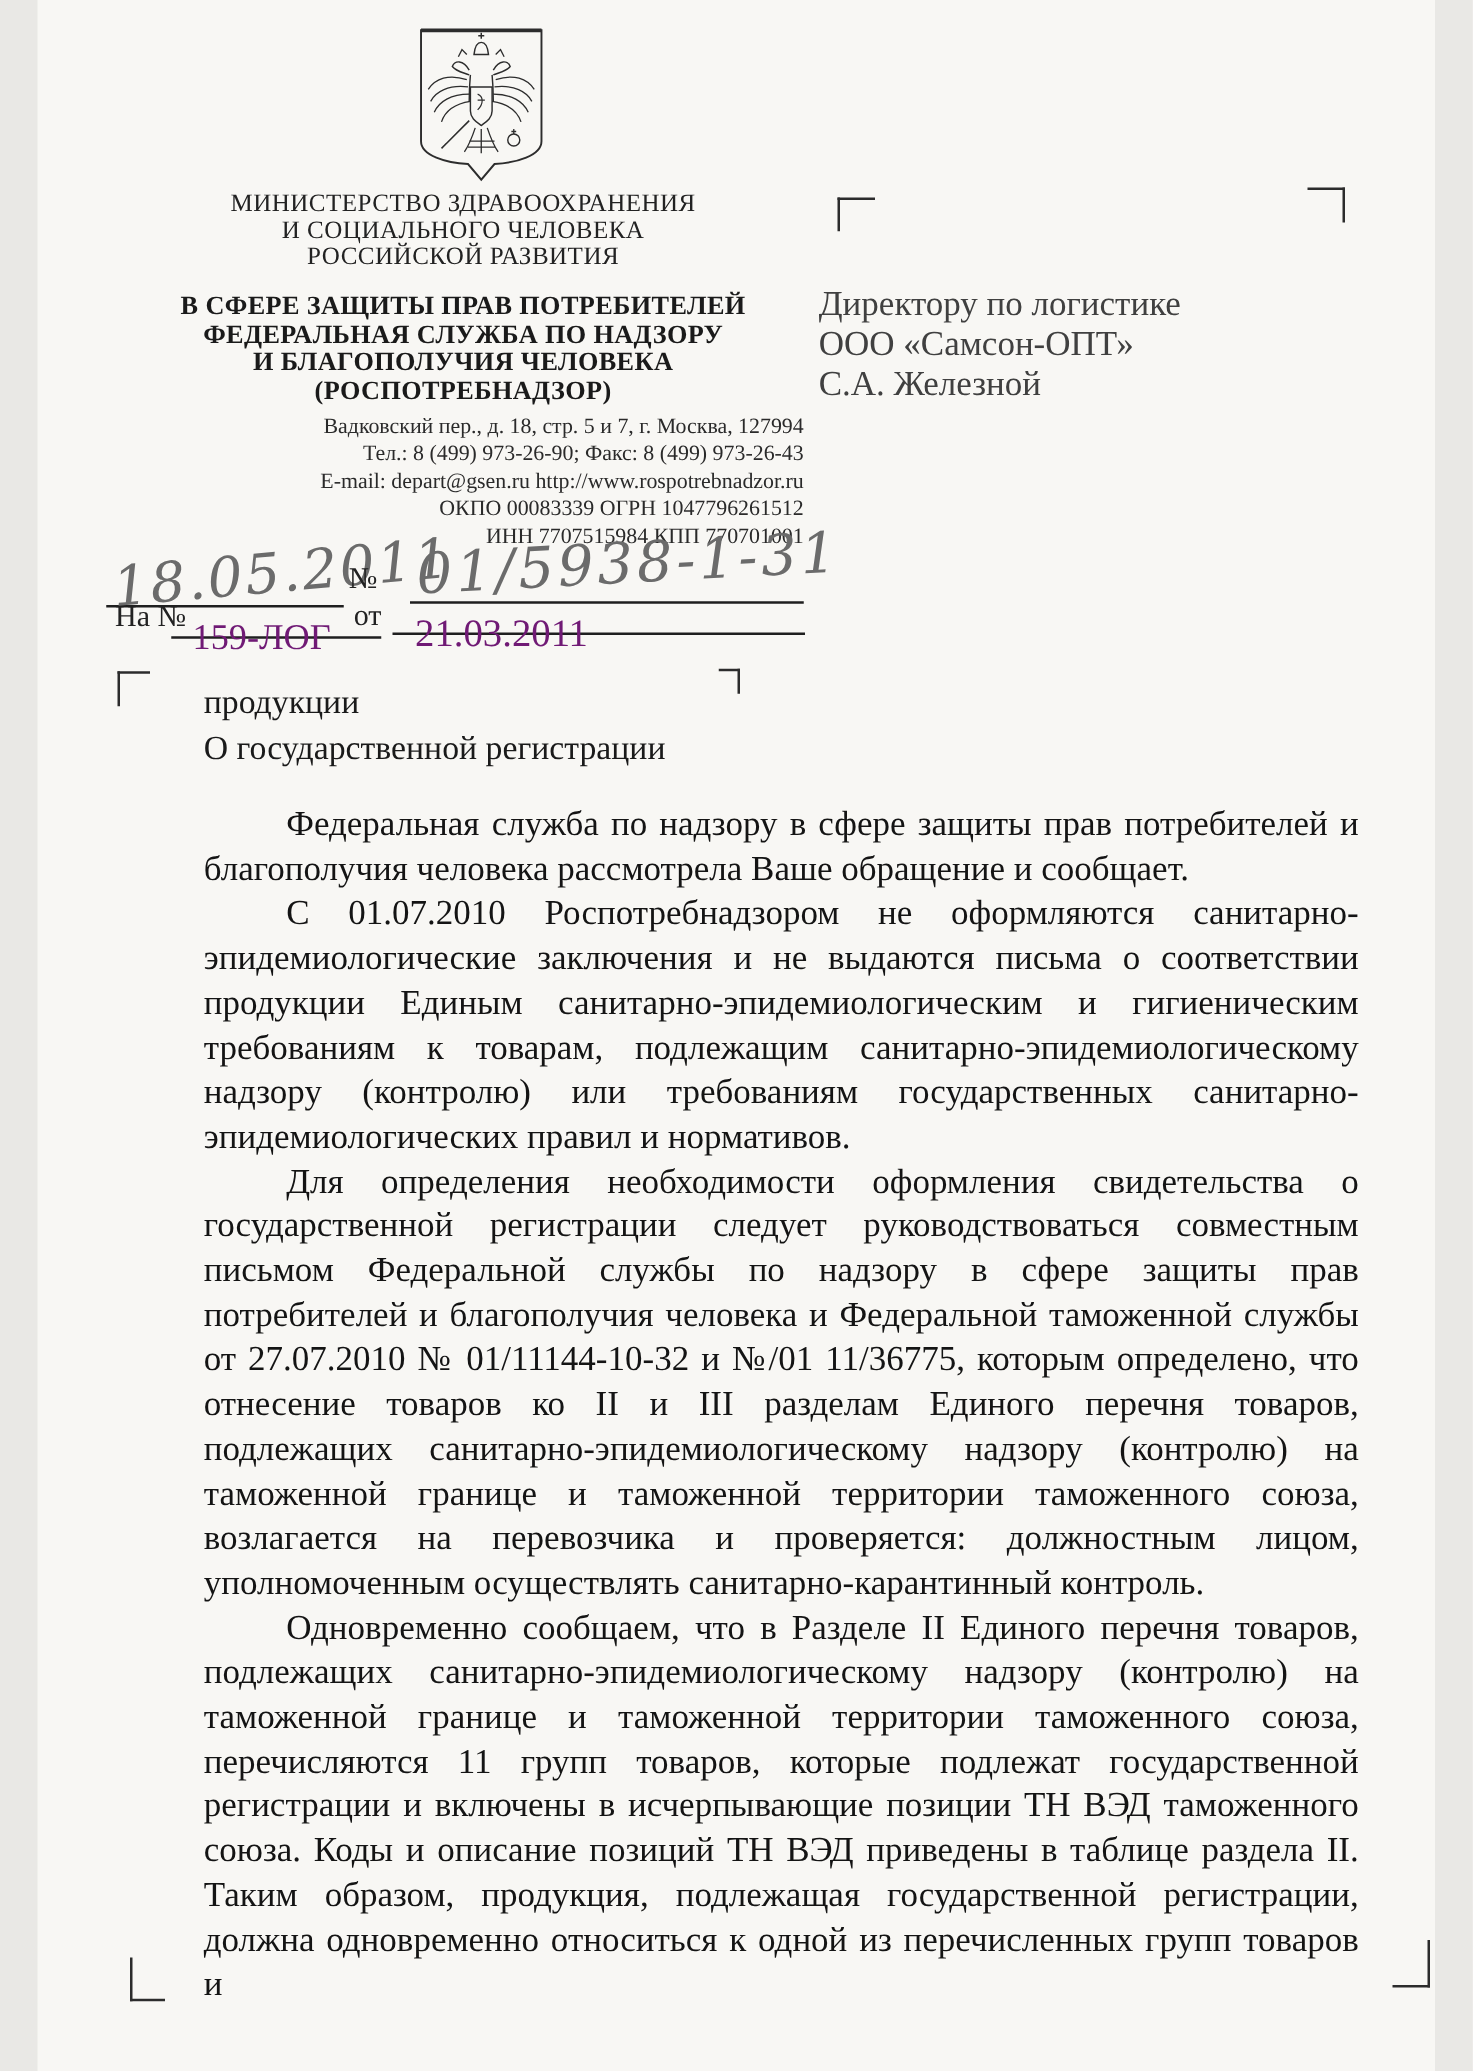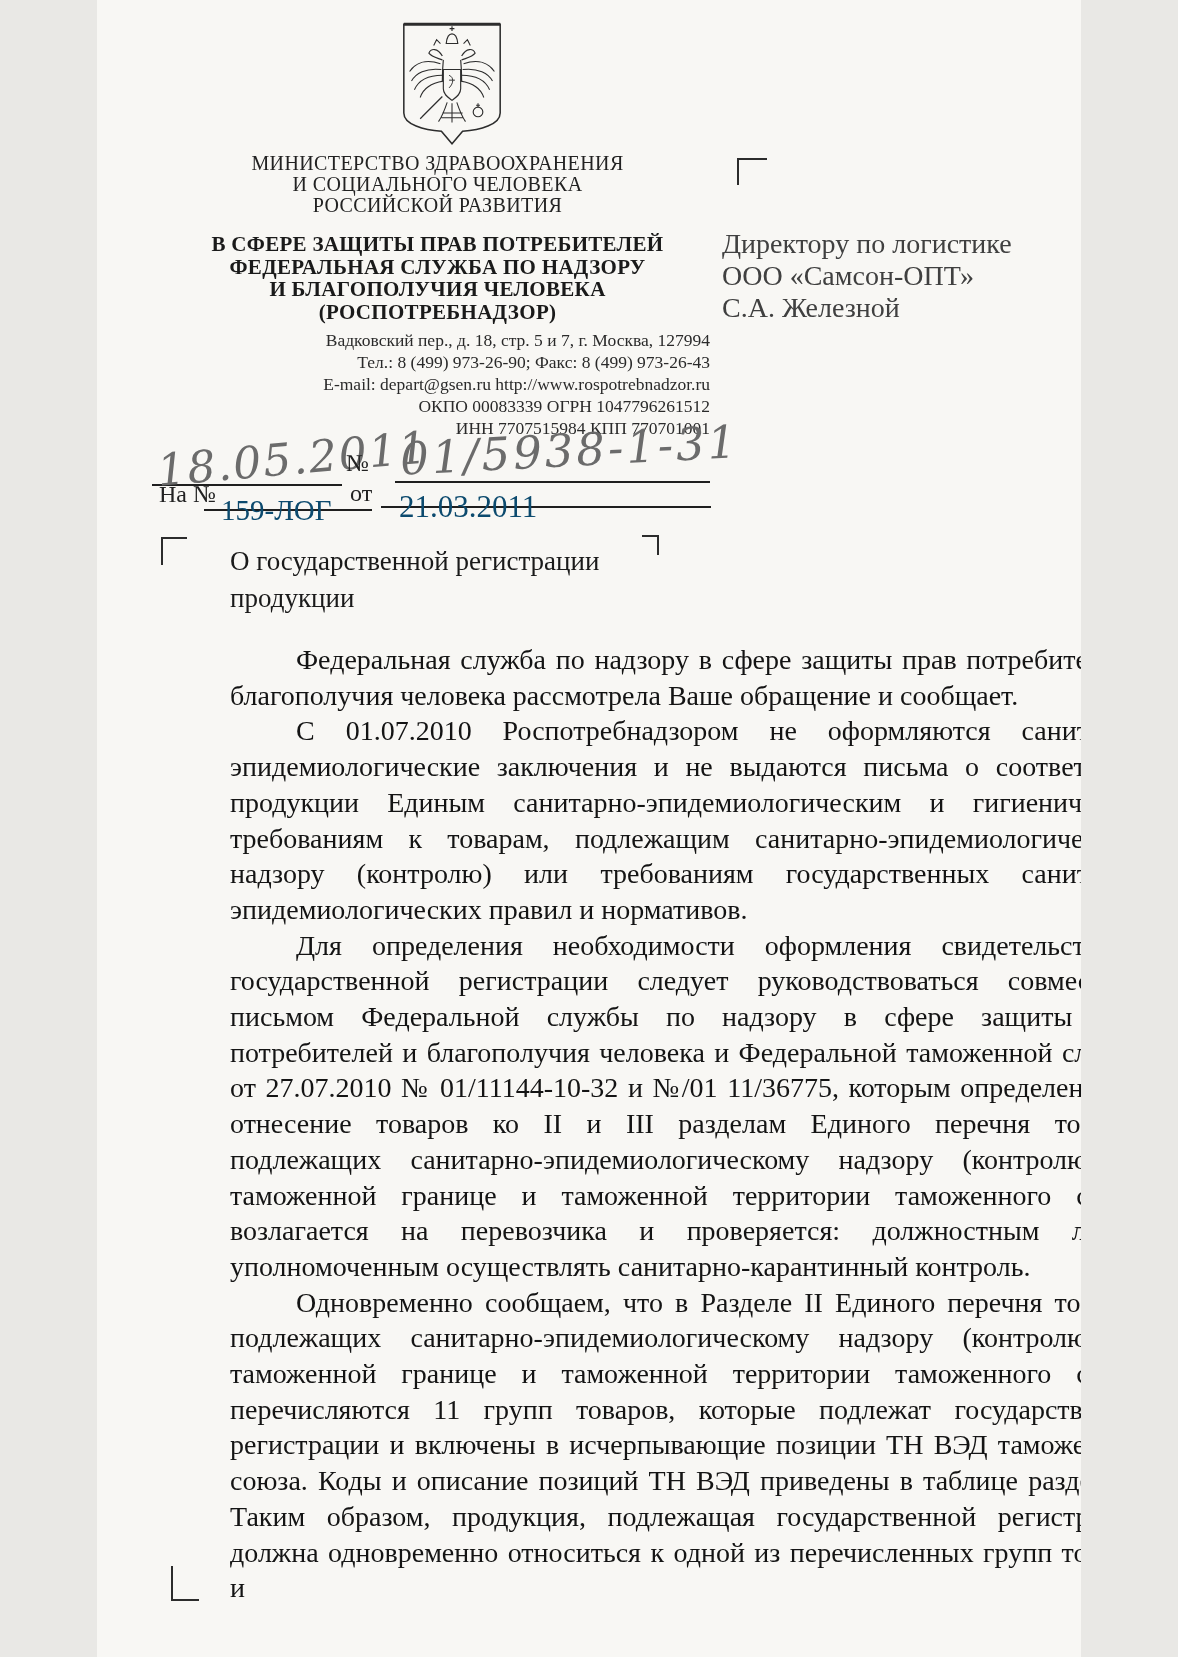--- a/index.html
+++ b/index.html
@@ -1,18 +1,18 @@
 <!DOCTYPE html>
 <html lang="ru"><head>
 <meta charset="utf-8">
 <style>
   html,body{margin:0;padding:0;background:#e9e8e5;}
   .page{
     position:relative;
-    width:984px;height:1657px;
+    width:1118px;height:1657px;
     margin:0 auto;
     background:#f8f7f4;
     overflow:hidden;
     font-family:"Liberation Serif", serif;
     color:#1b1b1b;
   }
   
   .emblem{position:absolute;left:302px;top:19px;width:106px;height:130px;}
   .emblem svg{width:100%;height:100%;}
   
@@ -31,21 +31,21 @@
   
   .rule{position:absolute;border-bottom:2px solid #1f1f1f;height:0;}
   .hand{
     position:absolute;
     font-family:"DejaVu Serif", serif;
     font-style:italic;
     color:#6b6b6b;
     white-space:nowrap;
   }
   .ref-label{position:absolute;font-size:24px;color:#222;white-space:nowrap;}
-  .typed{position:absolute;color:#0c4a6e;white-space:nowrap;}
+  .typed{position:absolute;color:#701a75;white-space:nowrap;}
   
   .subject{position:absolute;left:133px;top:543px;font-size:27px;line-height:37px;color:#1a1a1a;}
   
   .body-text{
     position:absolute;left:133px;top:642px;width:924px;
     font-size:28px;line-height:35.7px;
     text-align:justify;color:#141414;
   }
   .body-text p{margin:0;text-indent:66px;}
 </style>
@@ -126,22 +126,22 @@
 
   <div class="hand" style="left:60px;top:433px;font-size:44px;letter-spacing:2px;transform:rotate(-5deg);">18.05.2011</div>
   <div class="ref-label" style="left:249px;top:450px;">№</div>
   <div class="hand" style="left:303px;top:424px;font-size:45px;letter-spacing:3px;transform:rotate(-3deg);">01/5938-1-31</div>
   <div class="ref-label" style="left:62px;top:481px;">На №</div>
   <div class="typed" style="left:124px;top:494px;font-size:29px;">159-ЛОГ</div>
   <div class="ref-label" style="left:253px;top:480px;">от</div>
   <div class="typed" style="left:302px;top:489px;font-size:31px;">21.03.2011</div>
 
   <div class="subject">
+    <div>продукции</div>
     <div>О государственной регистрации</div>
-    <div>продукции</div>
   </div>
 
   <div class="body-text">
     <p>Федеральная служба по надзору в сфере защиты прав потребителей и благополучия человека рассмотрела Ваше обращение и сообщает.</p>
     <p>С 01.07.2010 Роспотребнадзором не оформляются санитарно-эпидемиологические заключения и не выдаются письма о соответствии продукции Единым санитарно-эпидемиологическим и гигиеническим требованиям к товарам, подлежащим санитарно-эпидемиологическому надзору (контролю) или требованиям государственных санитарно-эпидемиологических правил и нормативов.</p>
     <p>Для определения необходимости оформления свидетельства о государственной регистрации следует руководствоваться совместным письмом Федеральной службы по надзору в сфере защиты прав потребителей и благополучия человека и Федеральной таможенной службы от 27.07.2010 № 01/11144-10-32 и №/01 11/36775, которым определено, что отнесение товаров ко II и III разделам Единого перечня товаров, подлежащих санитарно-эпидемиологическому надзору (контролю) на таможенной границе и таможенной территории таможенного союза, возлагается на перевозчика и проверяется: должностным лицом, уполномоченным осуществлять санитарно-карантинный контроль.</p>
     <p>Одновременно сообщаем, что в Разделе II Единого перечня товаров, подлежащих санитарно-эпидемиологическому надзору (контролю) на таможенной границе и таможенной территории таможенного союза, перечисляются 11 групп товаров, которые подлежат государственной регистрации и включены в исчерпывающие позиции ТН ВЭД таможенного союза. Коды и описание позиций ТН ВЭД приведены в таблице раздела II. Таким образом, продукция, подлежащая государственной регистрации, должна одновременно относиться к одной из перечисленных групп товаров и</p>
   </div>
 
 </div>

